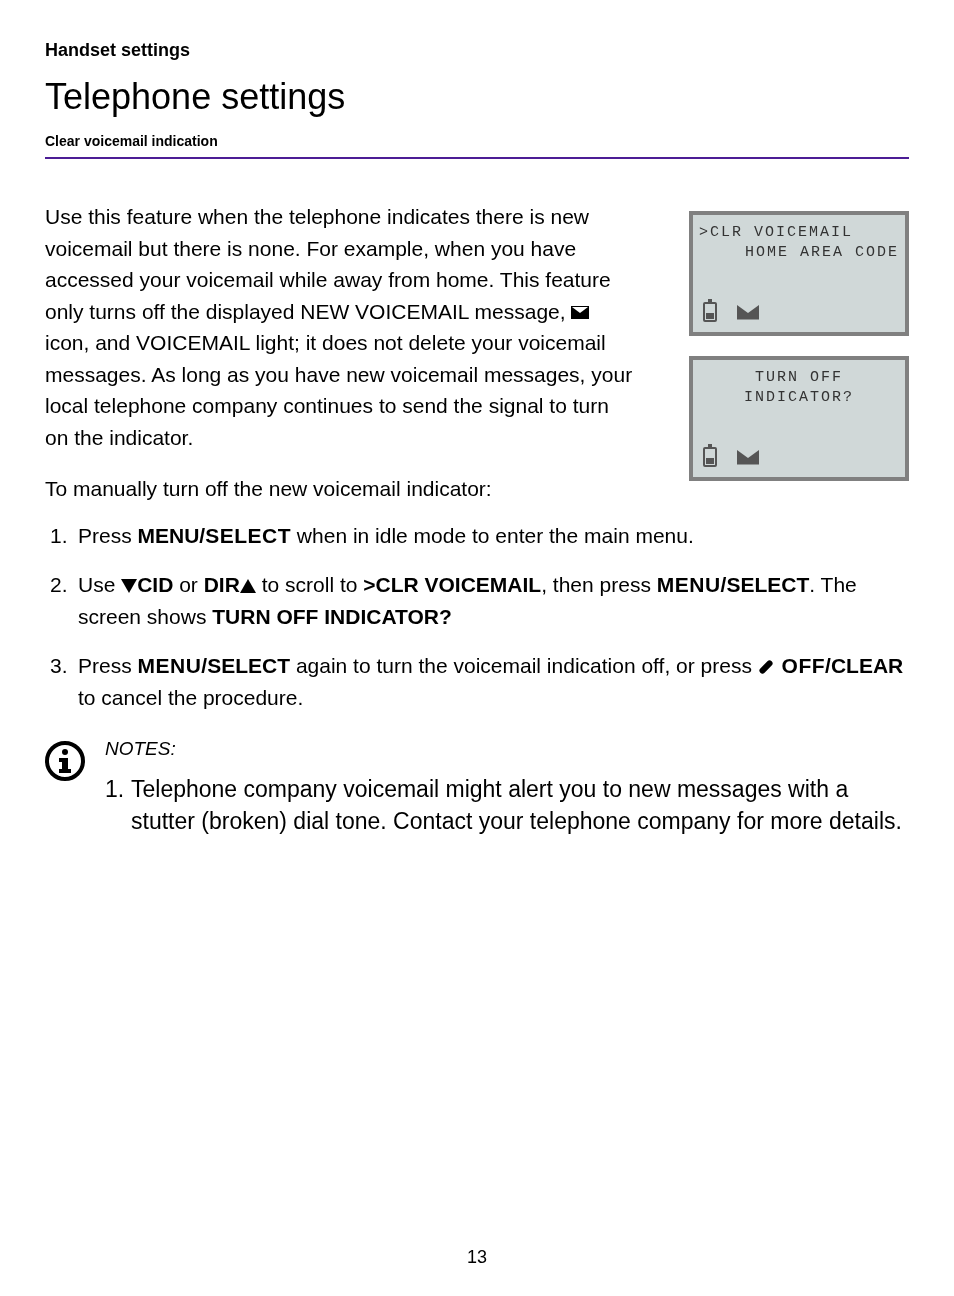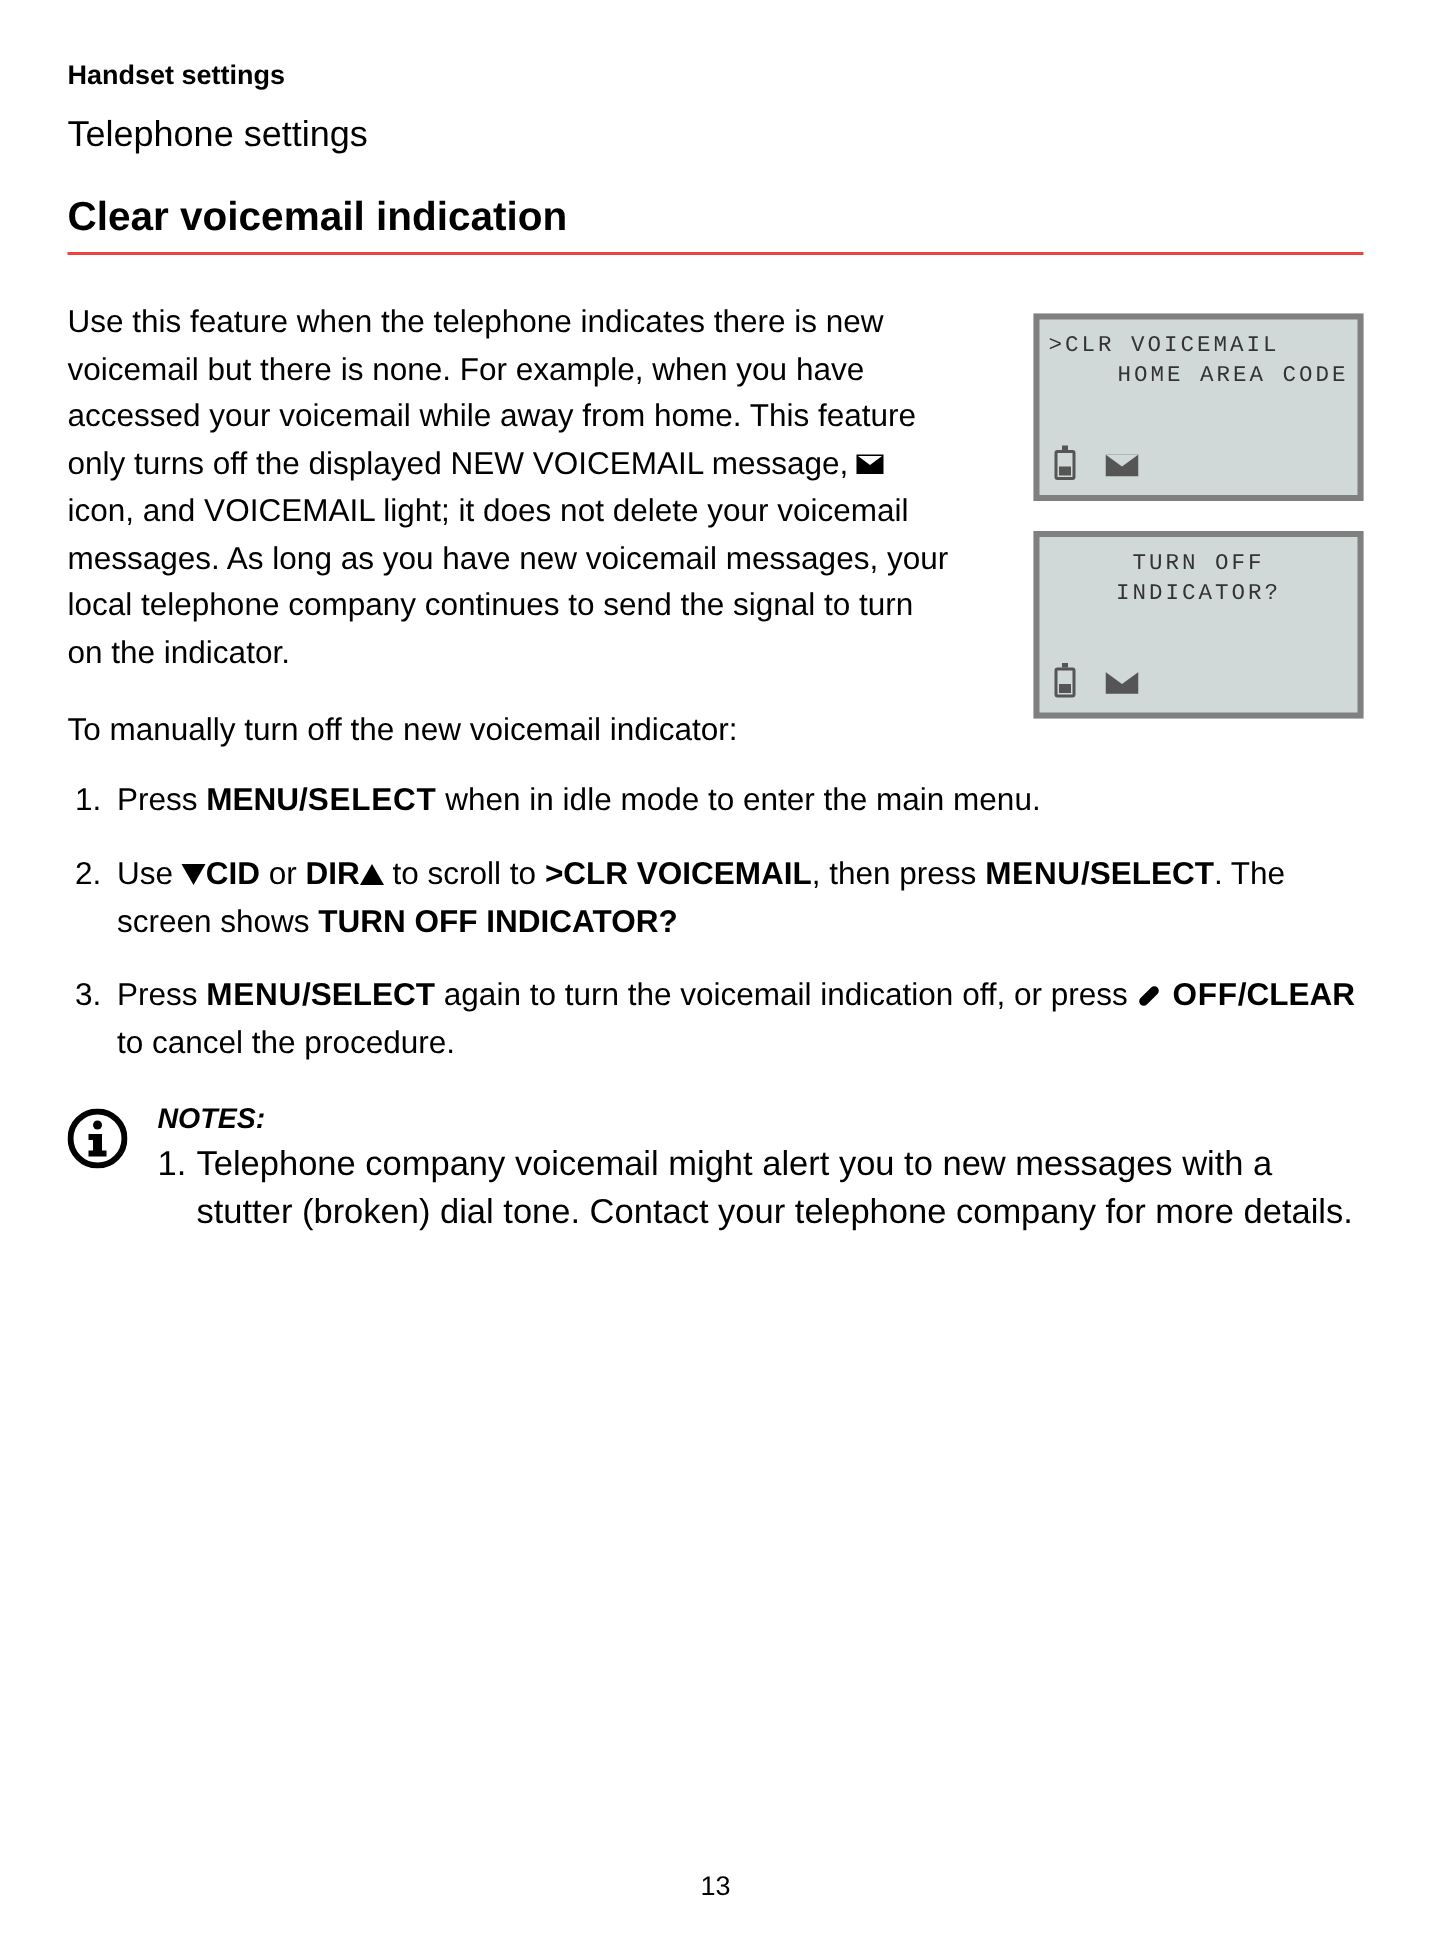--- a/index.html
+++ b/index.html
@@ -15,30 +15,30 @@
       padding: 40px 45px 30px 45px;
       color: #000;
       position: relative;
     }
     .breadcrumb {
       font-size: 18px;
       margin-bottom: 15px;
       font-weight: bold;
     }
     .page-title {
-      font-size: 24px;
+      font-size: 36px;
       font-weight: normal;
-      margin-bottom: 25px;
+      margin-bottom: 15px;
     }
     .section-title {
-      font-size: 27px;
+      font-size: 14px;
       font-weight: bold;
-      border-bottom: 2px solid #ef4444;
+      border-bottom: 2px solid #4c1d95;
       padding-bottom: 8px;
-      margin-bottom: 29px;
+      margin-bottom: 42px;
     }
     .content-wrap {
       position: relative;
     }
     .intro-text {
       font-size: 21px;
       line-height: 1.5;
       margin-bottom: 20px;
       max-width: 590px;
     }
@@ -225,24 +225,24 @@
       margin-top: 3px;
     }
     .info-icon svg {
       width: 40px;
       height: 40px;
     }
     .notes-content {
       flex: 1;
     }
     .notes-title {
-      font-weight: bold;
+      font-weight: normal;
       font-style: italic;
       font-size: 19px;
-      margin-bottom: 1px;
+      margin-bottom: 13px;
     }
     .notes-list {
       list-style: none;
       padding-left: 0;
     }
     .notes-list li {
       font-size: 23px;
       line-height: 1.4;
       margin-bottom: 10px;
       padding-left: 26px;

